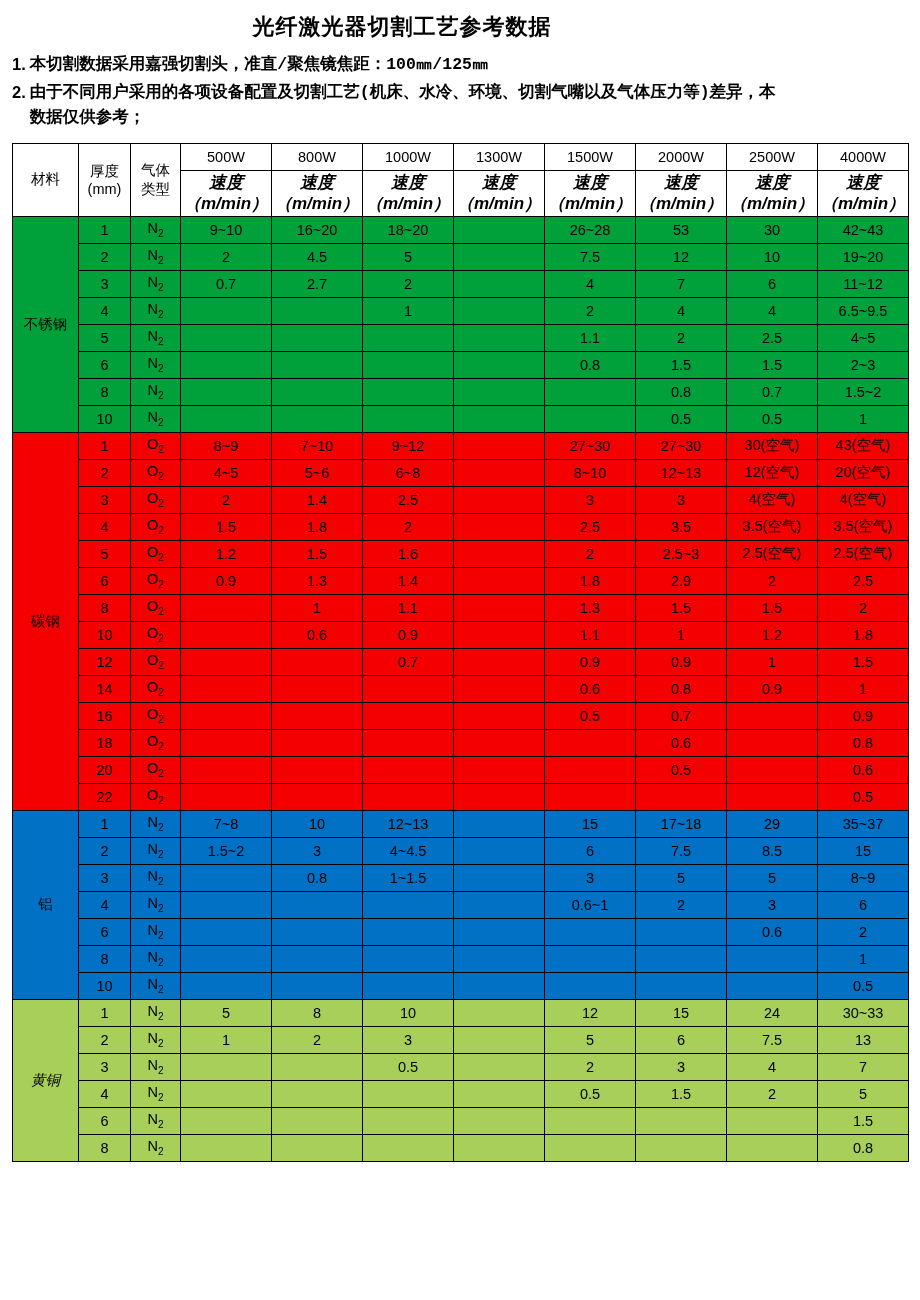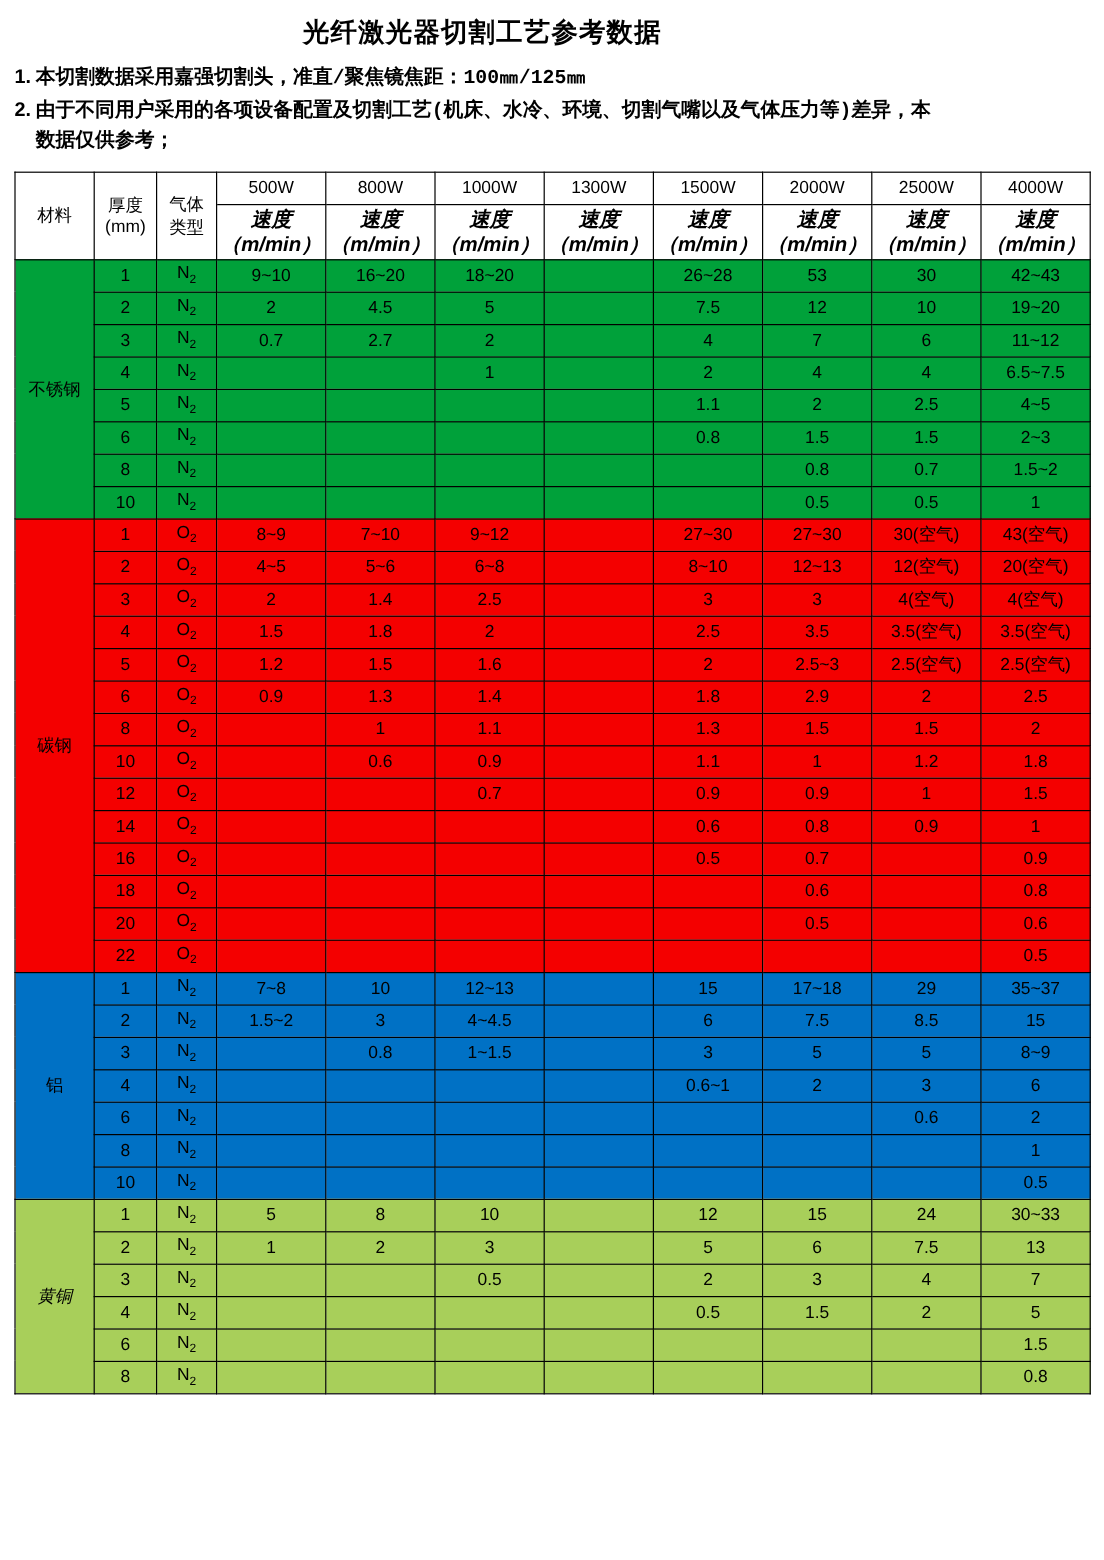--- a/index.html
+++ b/index.html
@@ -227,21 +227,21 @@
         <tr class="stainless">
           <td>4</td>
           <td class="sub-gas">N<sub>2</sub></td>
           <td></td>
           <td></td>
           <td>1</td>
           <td></td>
           <td>2</td>
           <td>4</td>
           <td>4</td>
-          <td>6.5~7.5</td>
+          <td>6.5~9.5</td>
         </tr>
         <tr class="stainless">
           <td>5</td>
           <td class="sub-gas">N<sub>2</sub></td>
           <td></td>
           <td></td>
           <td></td>
           <td></td>
           <td>1.1</td>
           <td>2</td>

